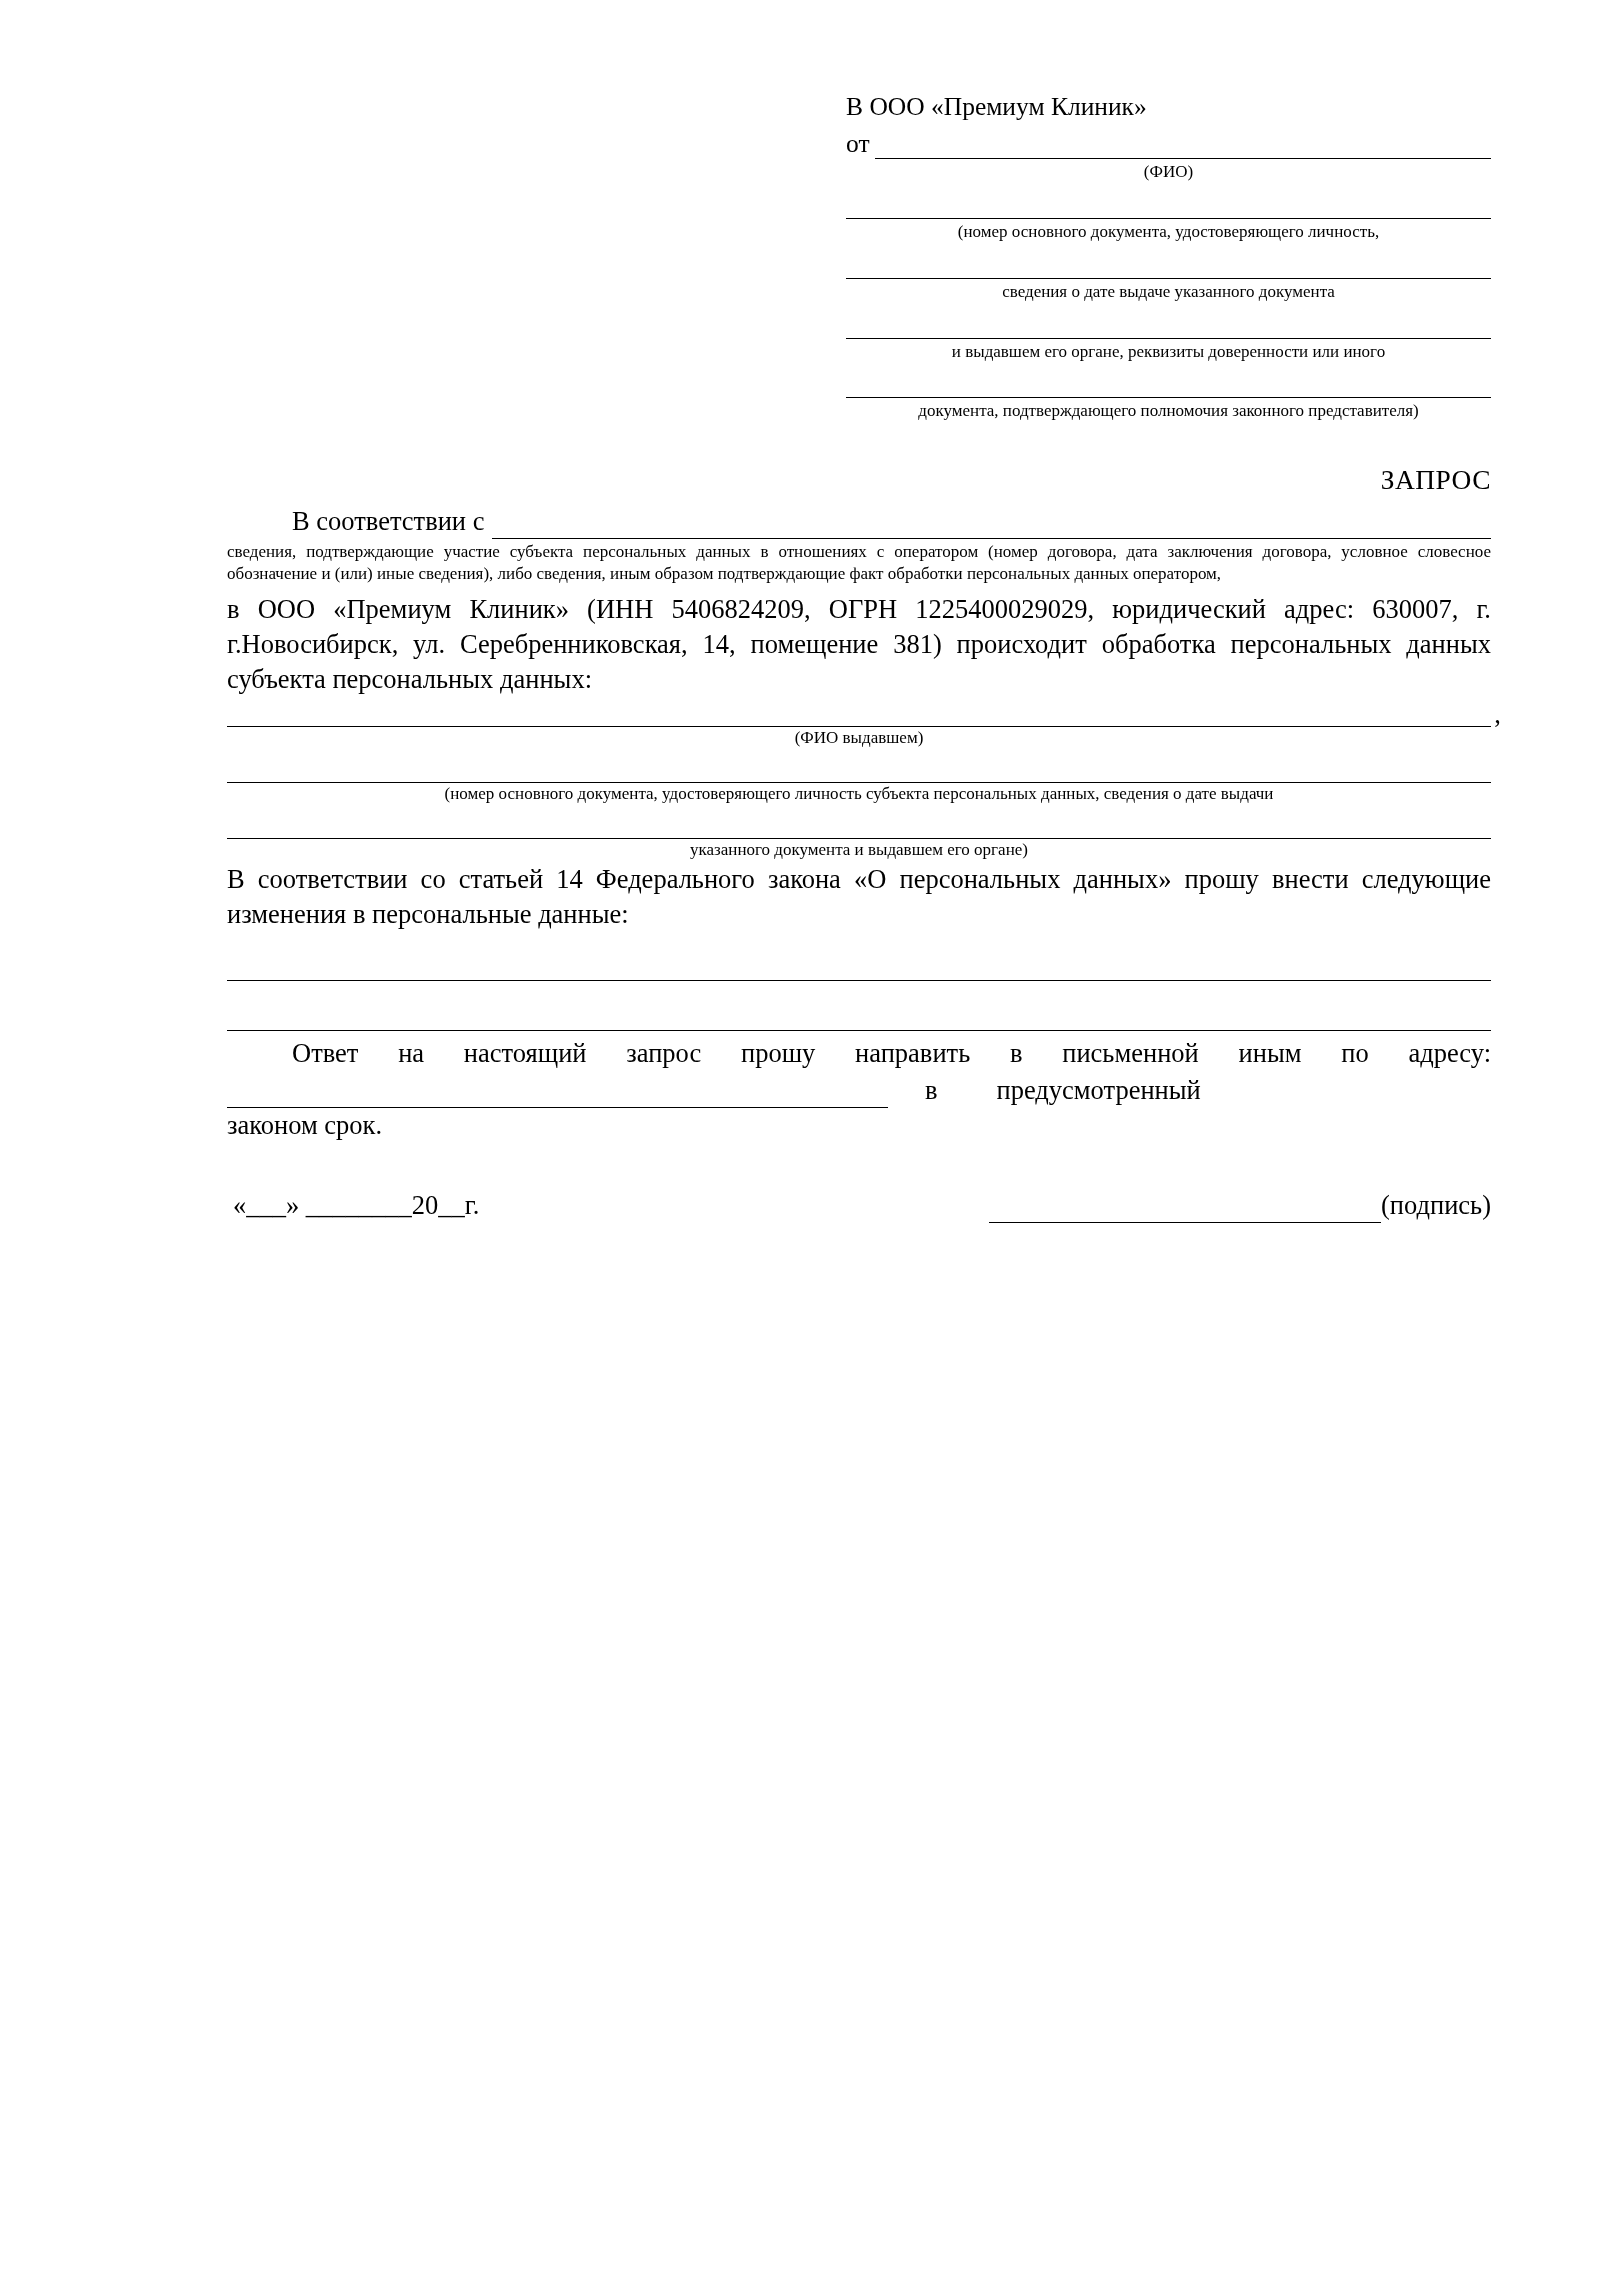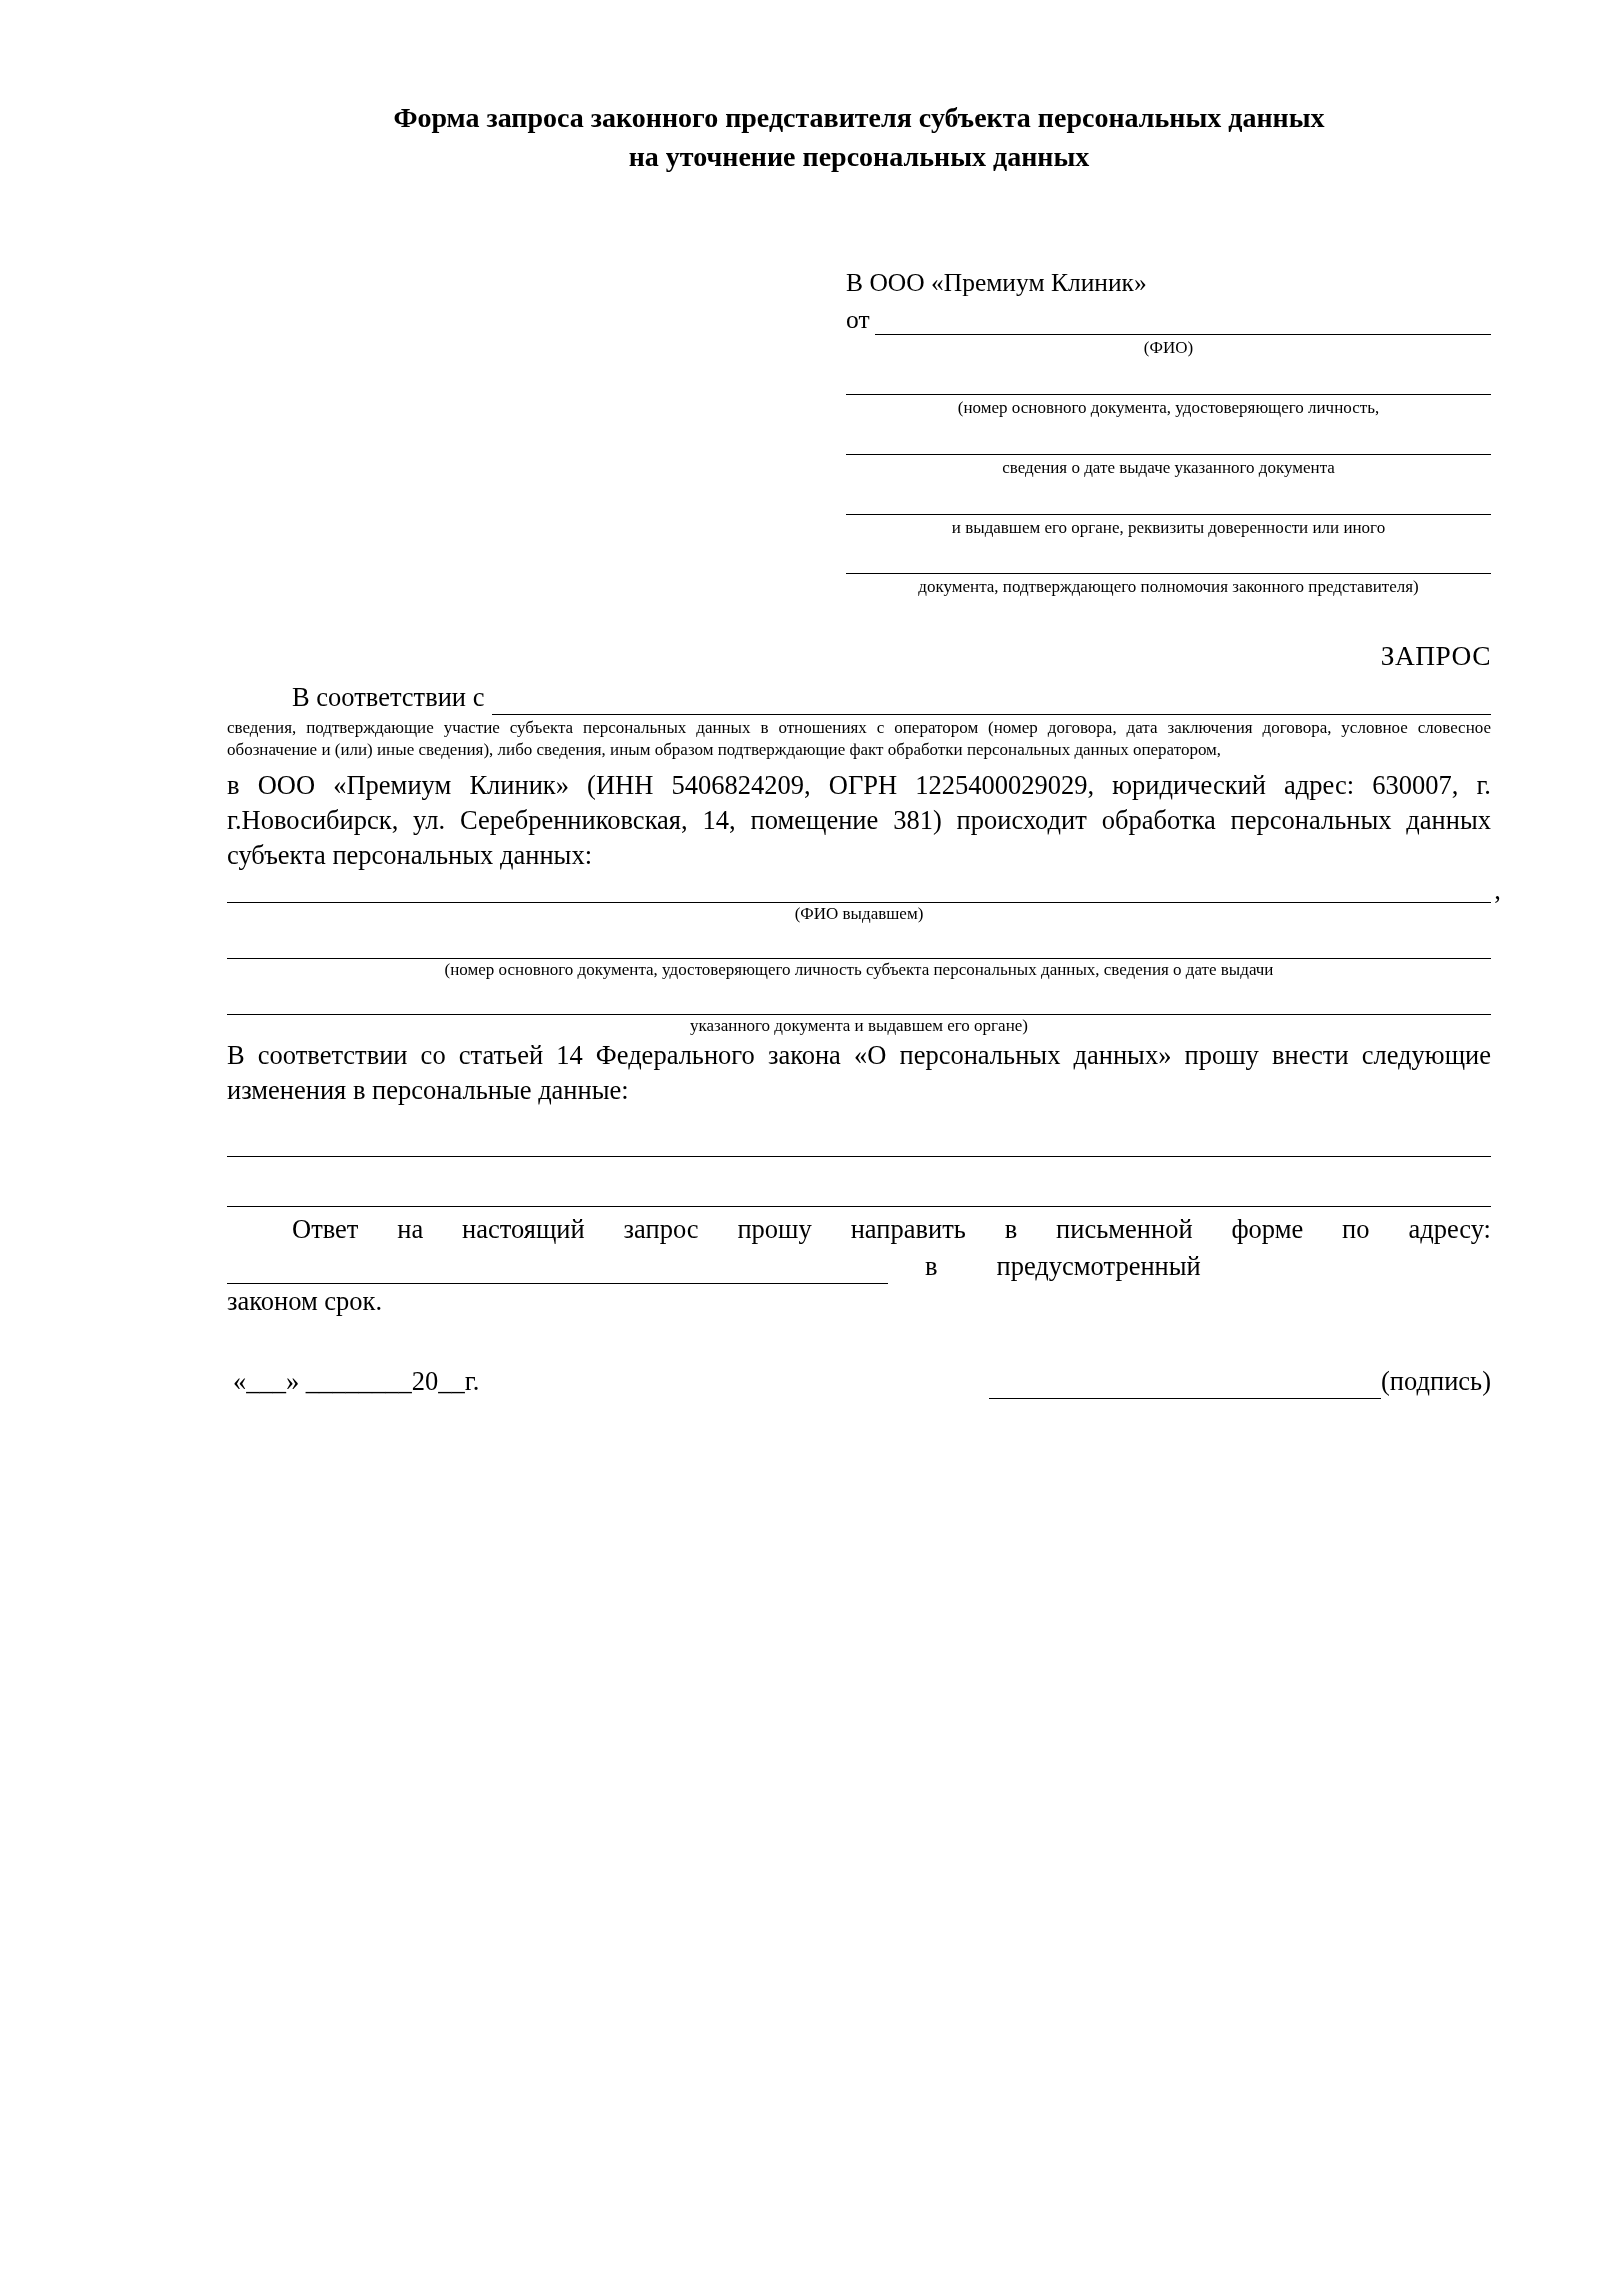--- a/index.html
+++ b/index.html
@@ -183,24 +183,20 @@
   }
   .sign-row .sig-label { font-size: 26.5px; }
 </style>
 </head>
 <body>
 
 <div class="page">
   <div class="content">
 
 
-    <div class="doc-title">
-      <span>Форма запроса законного представителя субъекта персональных данных</span>
-      <span class="line2">на уточнение персональных данных</span>
-    </div>
 
     <div class="addressee">
       <div class="org">В ООО «Премиум Клиник»</div>
 
       <div class="addr-row">
         <span class="lbl">от</span>
         <span class="rule"></span>
       </div>
       <div class="caption">(ФИО)</div>
 
@@ -237,21 +233,21 @@
       <div class="caption-c">(номер основного документа, удостоверяющего личность субъекта персональных данных, сведения о дате выдачи</div>
 
       <div class="rule-line" style="margin-top:7.8px;"></div>
       <div class="caption-c">указанного документа и выдавшем его органе)</div>
 
       <div class="para" style="margin-top:2px; text-align:justify;">В соответствии со статьей 14 Федерального закона «О персональных данных» прошу внести следующие изменения в персональные данные:</div>
 
       <div class="rule-line" style="margin-top:21.6px;"></div>
       <div class="rule-line" style="margin-top:23.5px;"></div>
 
-      <div class="para indent" style="margin-top:5.9px; text-align:justify; text-align-last:justify;">Ответ на настоящий запрос прошу направить в письменной форме по адресу:</div>
+      <div class="para indent" style="margin-top:5.9px; text-align:justify; text-align-last:justify;">Ответ на настоящий запрос прошу направить в письменной иным по адресу:</div>
 
       <div class="answer-row">
         <span class="rule-a"></span>
         <span class="mid">в</span>
         <span class="end">предусмотренный</span>
       </div>
 
       <div class="para">законом срок.</div>
 
       <div class="sign-row">

